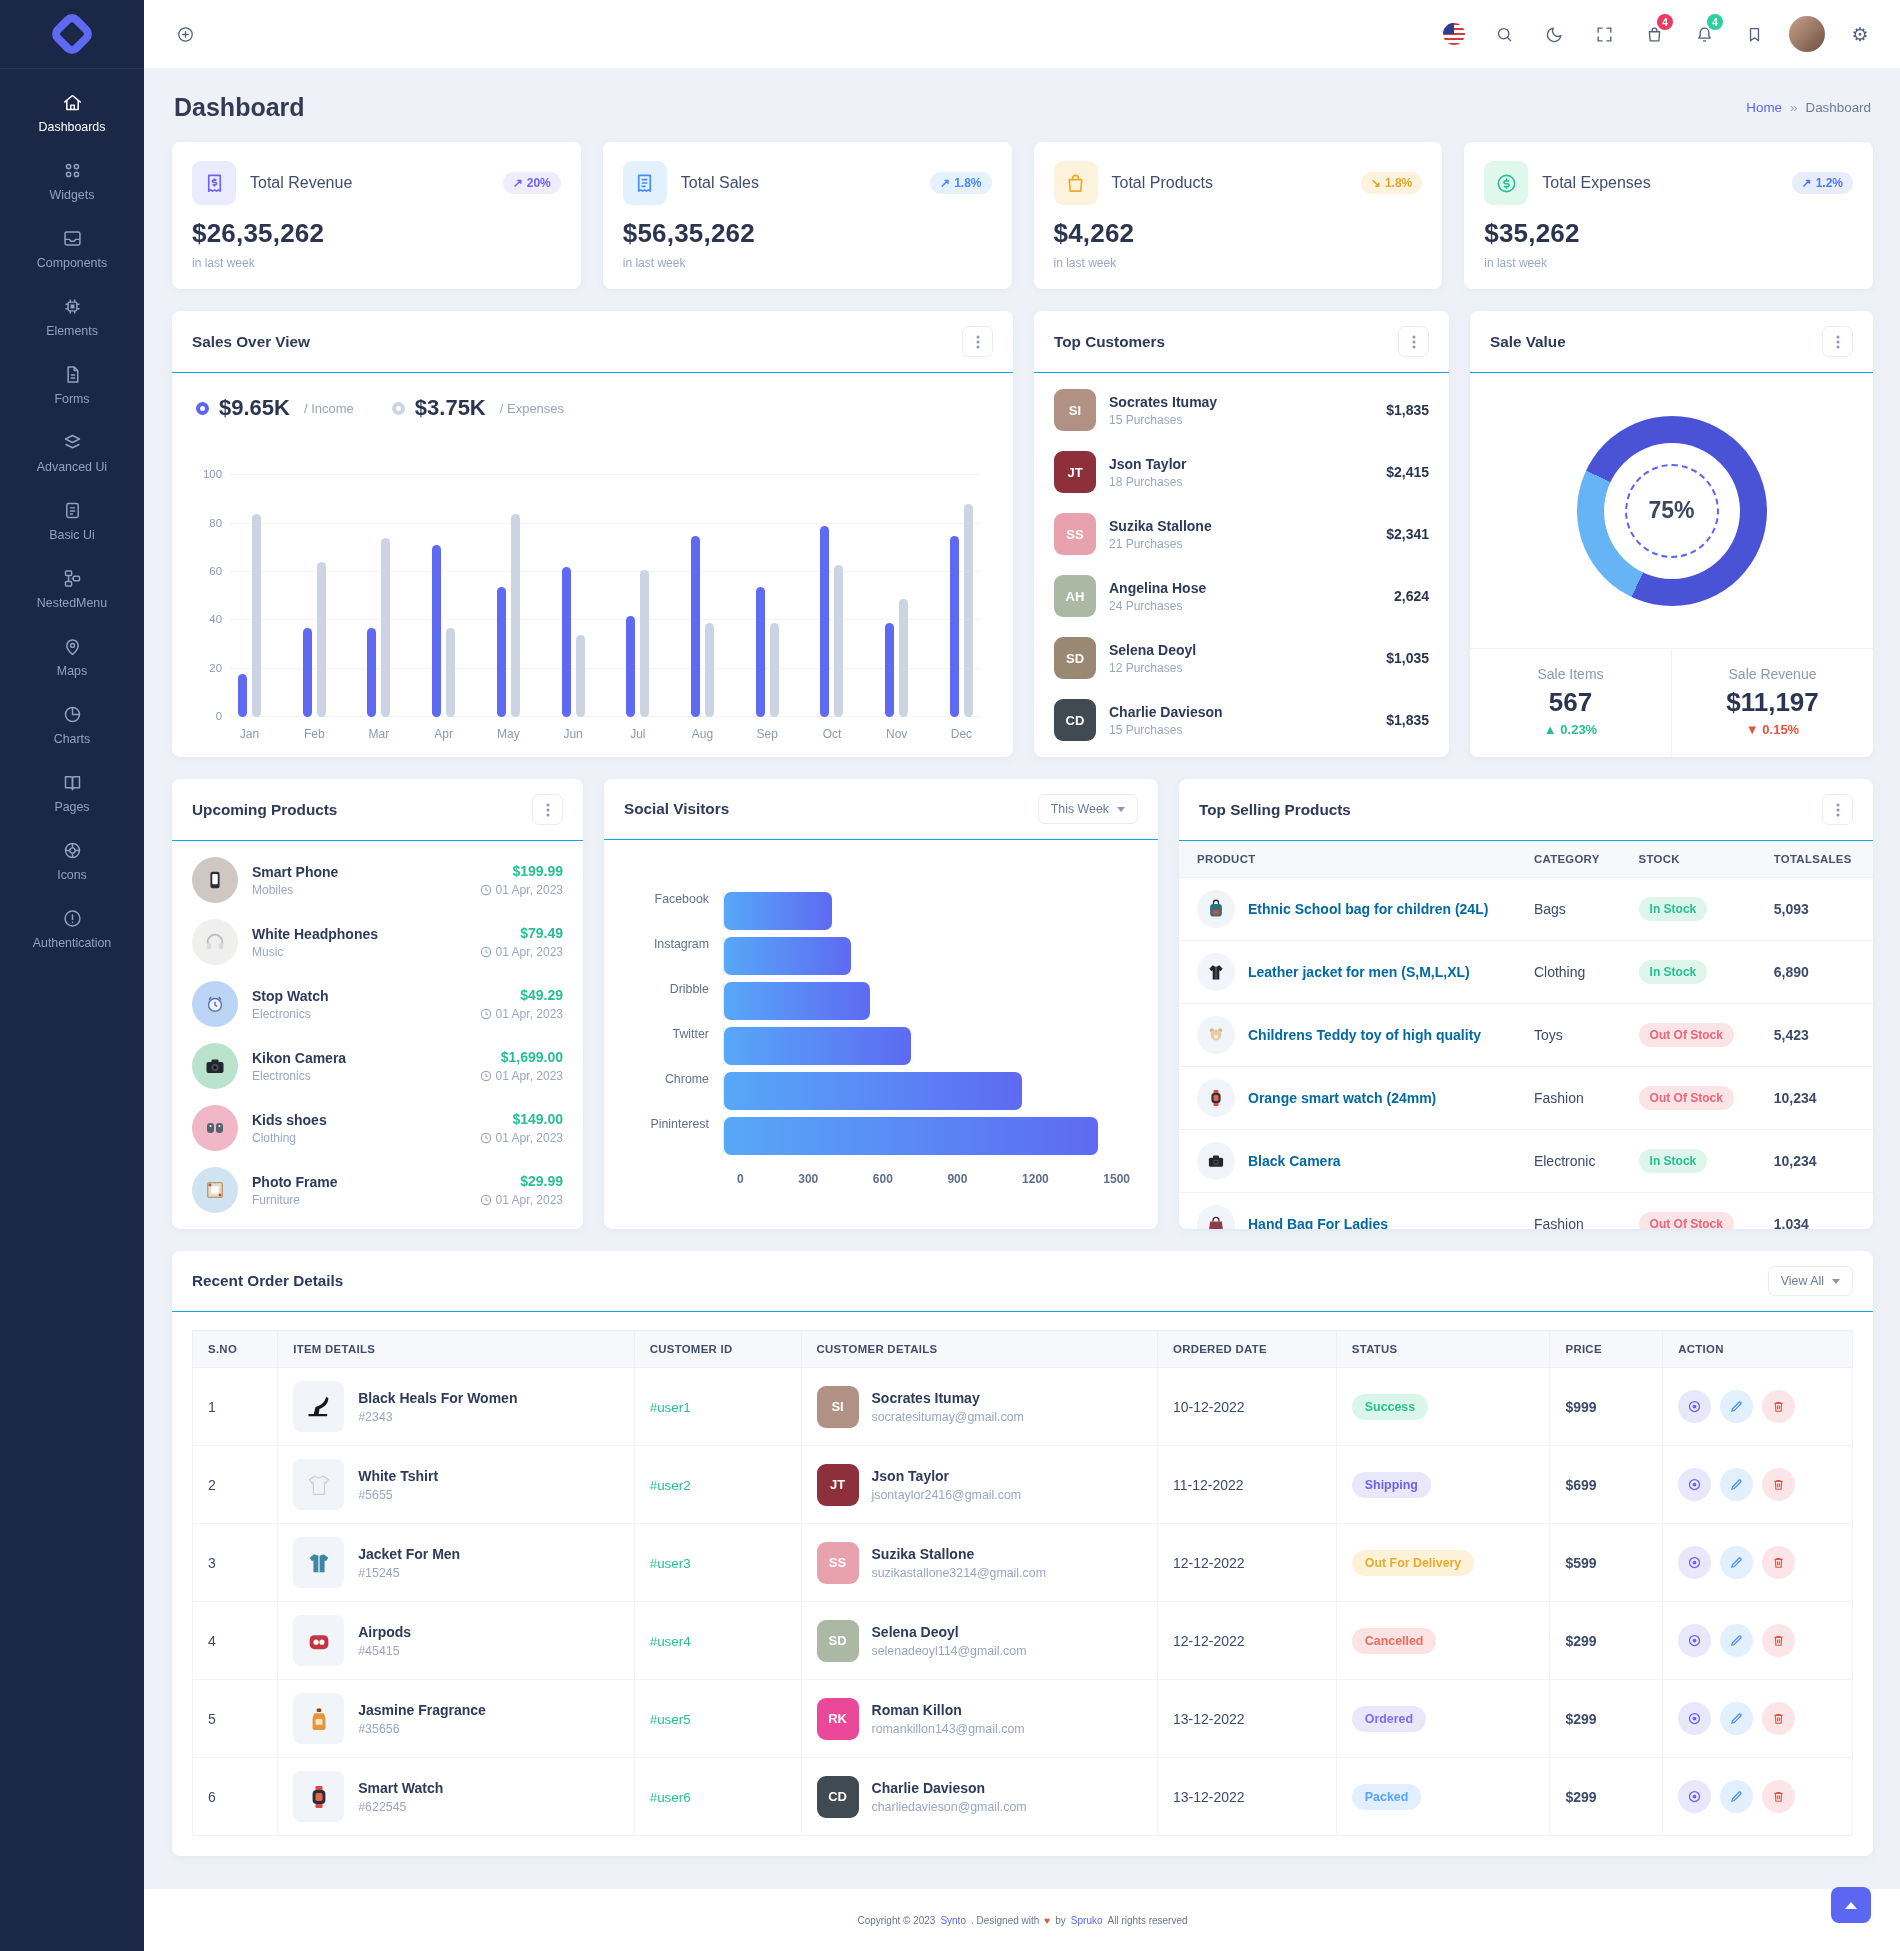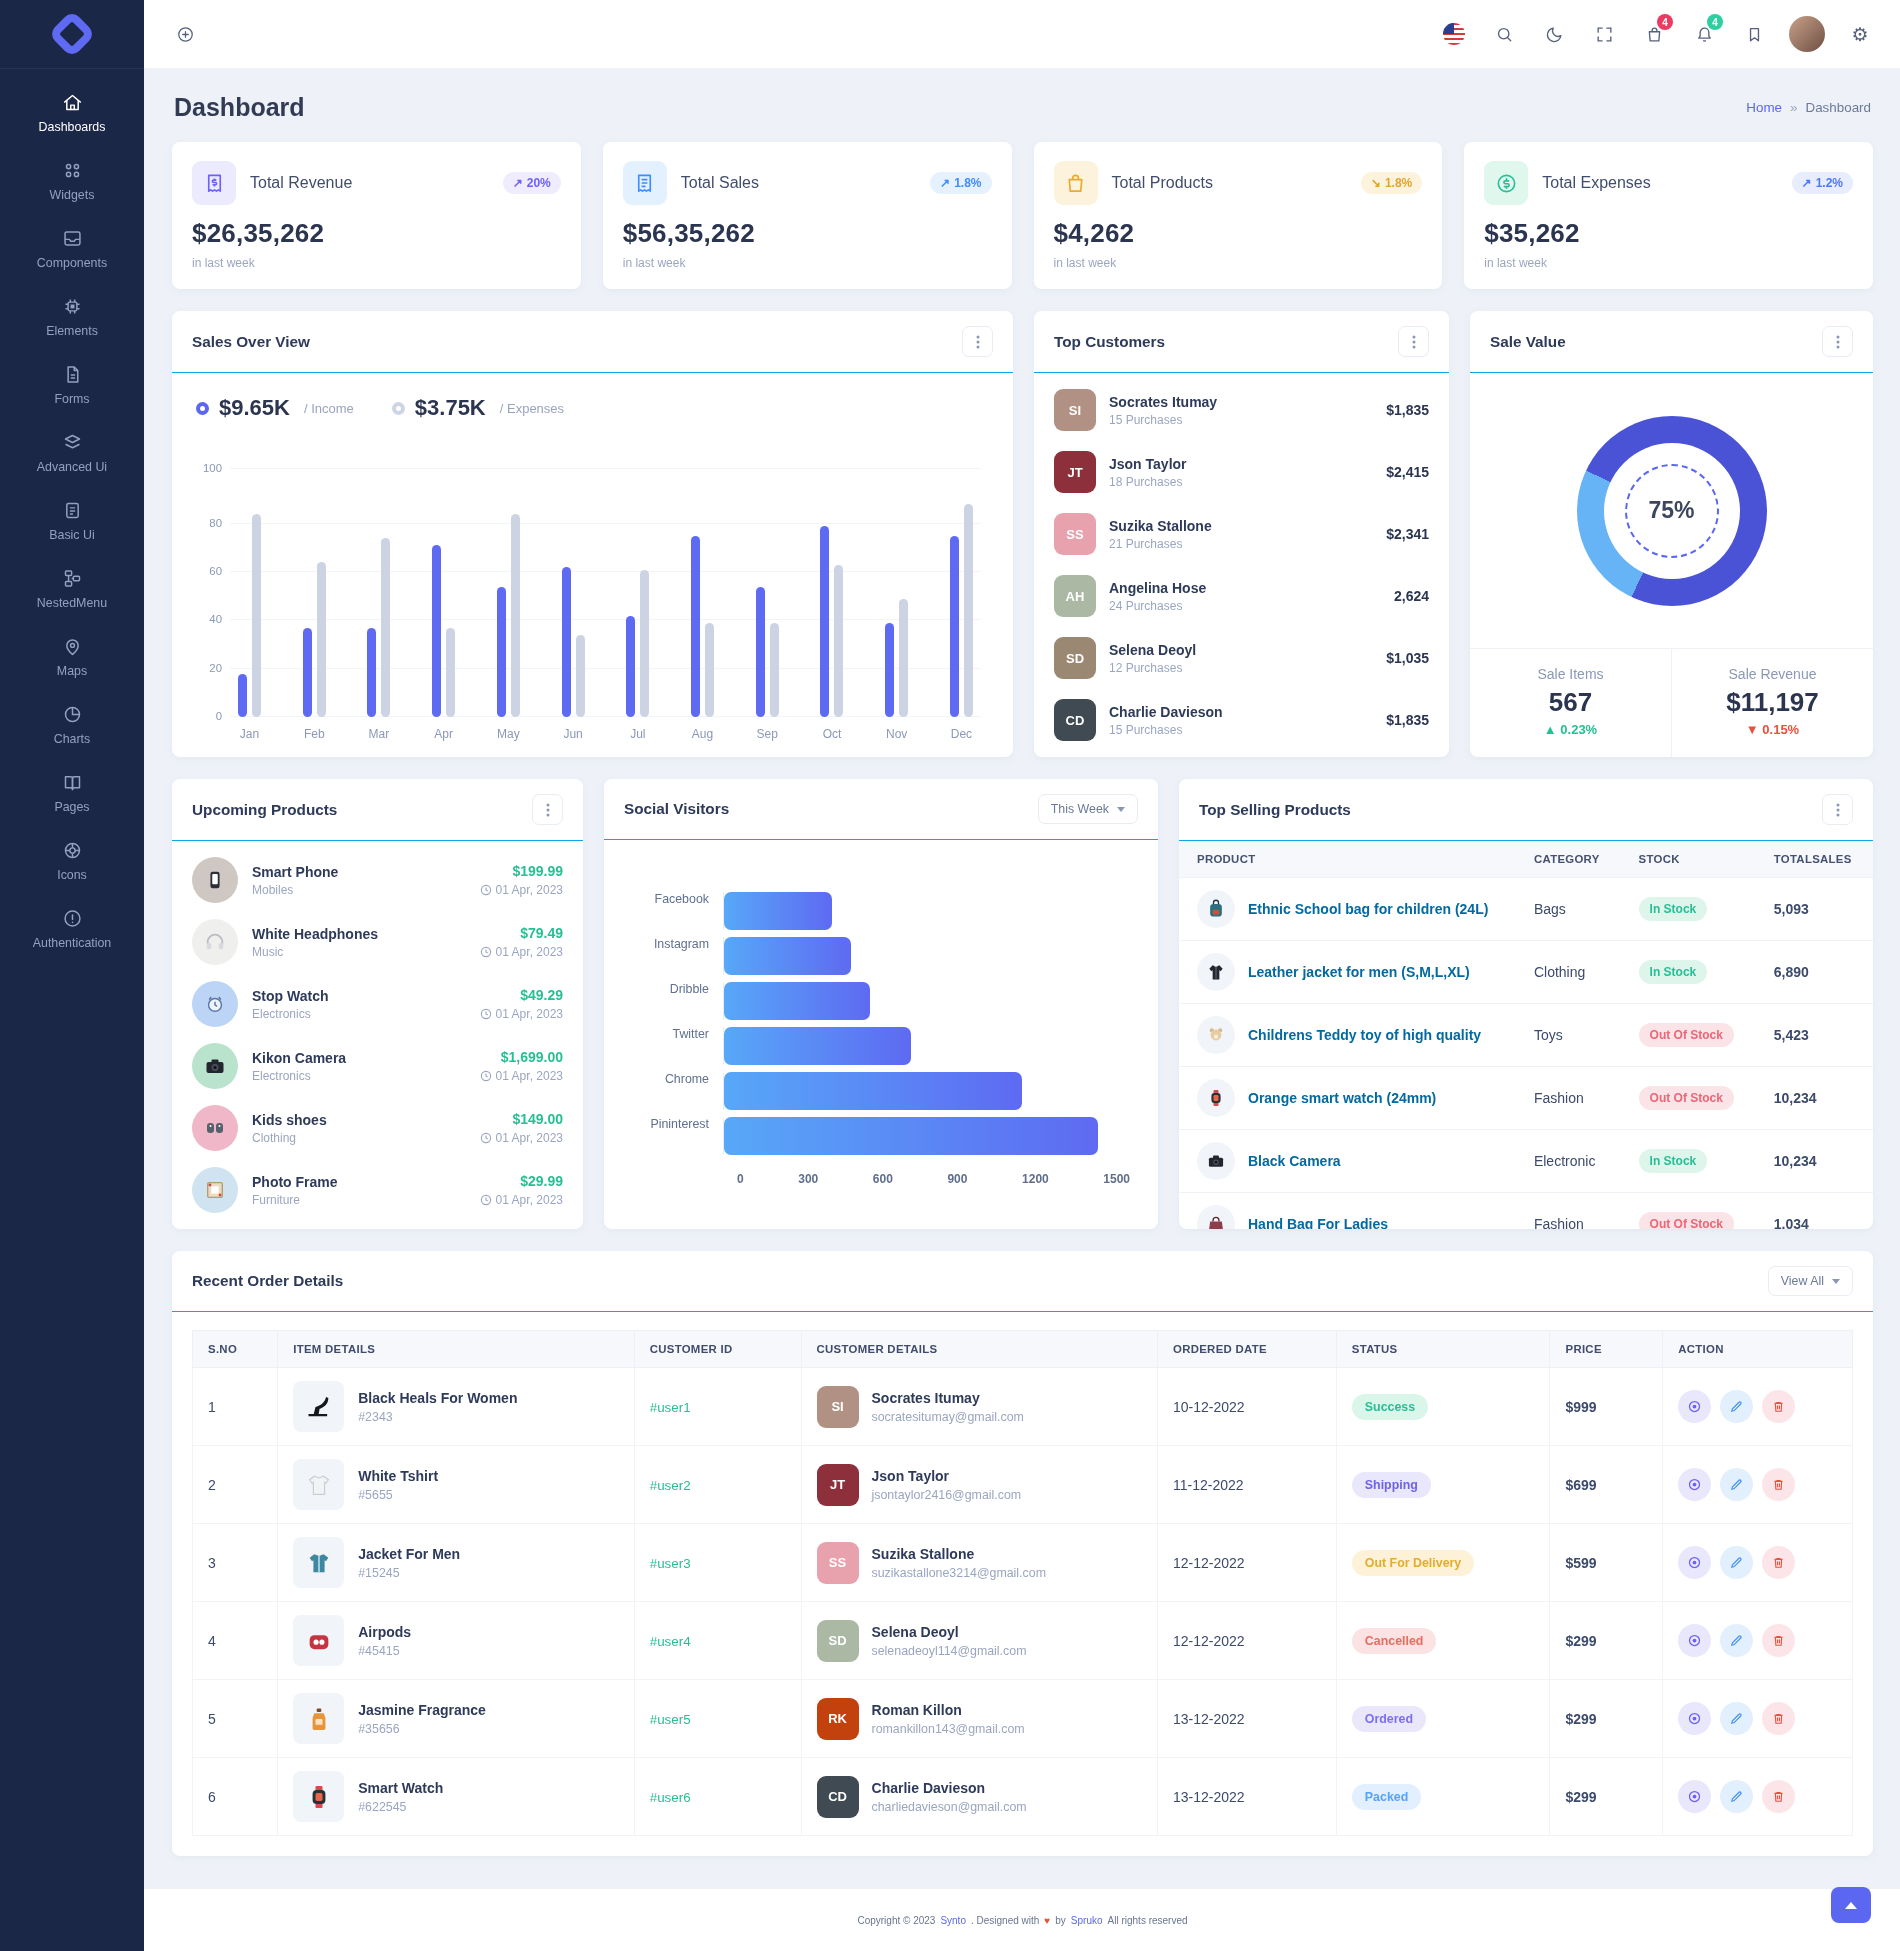--- a/index.html
+++ b/index.html
@@ -463,21 +463,21 @@
               </div>
               <div class="gline" style="bottom: 97px;">
                 <span>40</span>
               </div>
               <div class="gline" style="bottom: 145px;">
                 <span>60</span>
               </div>
               <div class="gline" style="bottom: 193px;">
                 <span>80</span>
               </div>
-              <div class="gline" style="bottom: 248px;">
+              <div class="gline" style="bottom: 242px;">
                 <span>100</span>
               </div>
             </div>
           <div class="groups">
               <div class="cgroup">
                 <div class="cbars">
                   <div class="cbar inc" style="height: 43px;"></div>
                   <div class="cbar exp" style="height: 203px;"></div>
                 </div>
                 <div class="clabel">Jan</div>
@@ -1217,21 +1217,21 @@
                   </span>
                   <div>
                     <div class="o-name">Jasmine Fragrance</div>
                     <div class="o-id">#35656</div>
                   </div>
                 </div>
               </td>
             <td><span class="uid">#user5</span></td>
             <td>
                 <div class="cust-cell">
-                  <span class="o-avatar" style="background:#c2410c">RK</span>
+                  <span class="o-avatar" style="background:#ec4899">RK</span>
                   <div>
                     <div class="o-name">Roman Killon</div>
                     <div class="o-email">romankillon143@gmail.com</div>
                   </div>
                 </div>
               </td>
             <td>13-12-2022</td>
             <td><span class="status-pill st-ordered">Ordered</span></td>
             <td class="price-cell">$299</td>
             <td>

